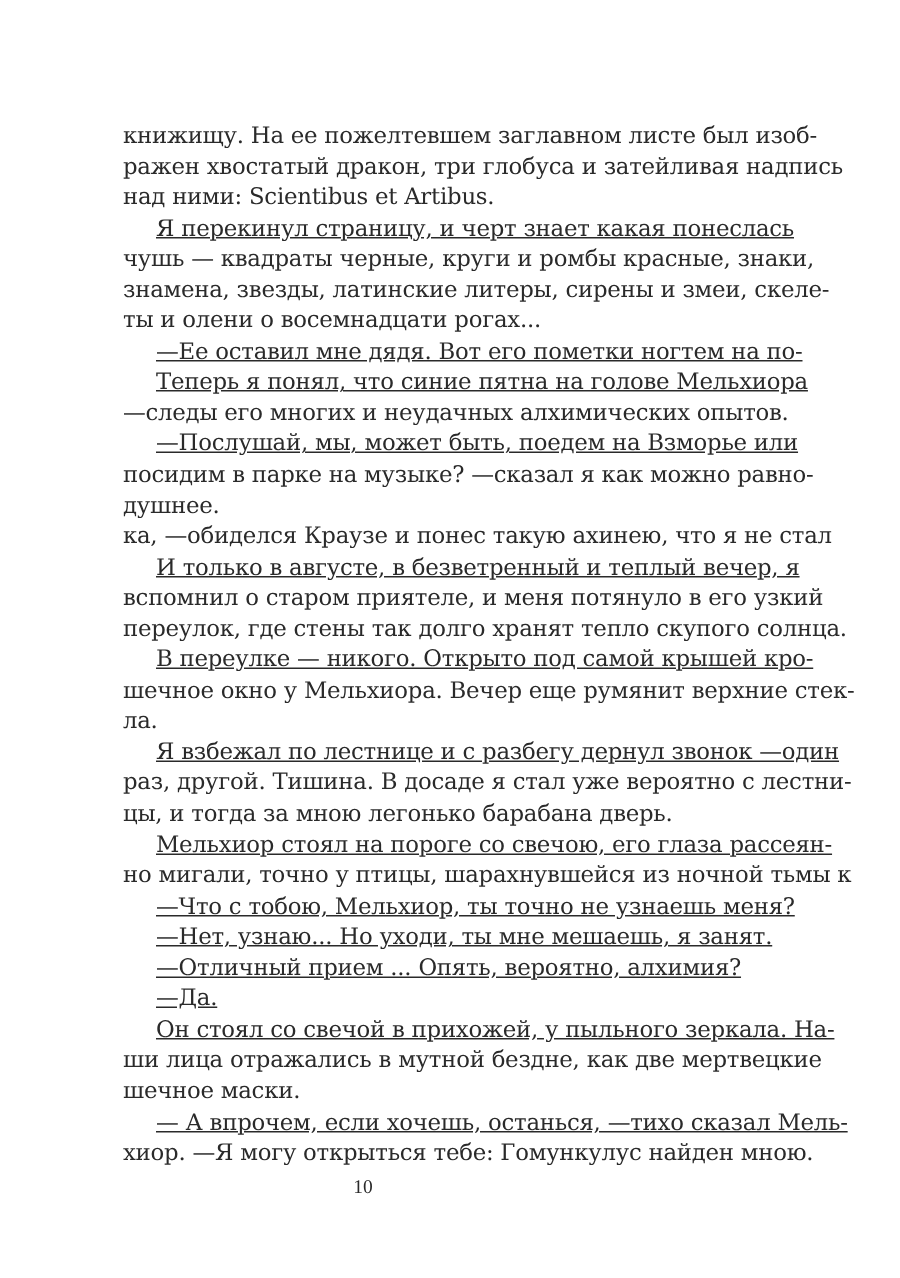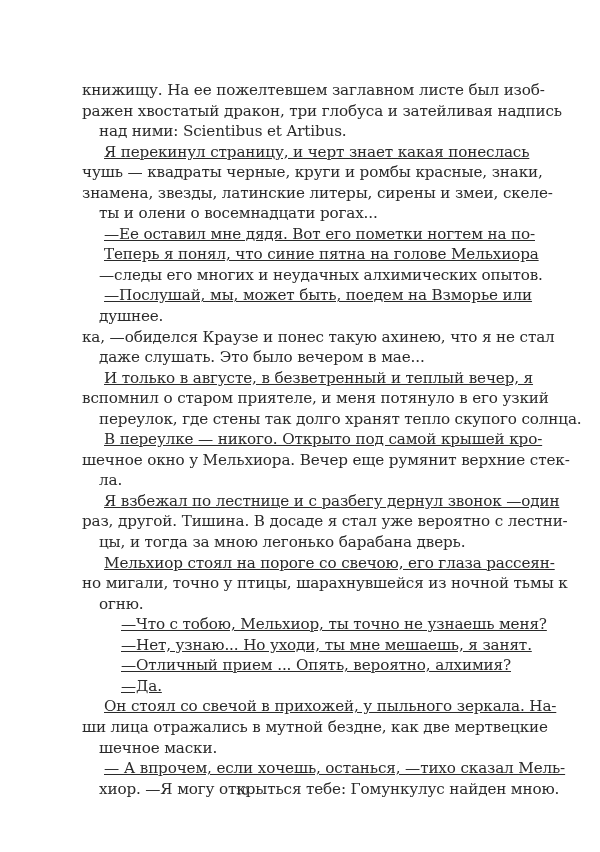--- a/index.html
+++ b/index.html
@@ -19,21 +19,21 @@
     color: #2a2a2a;
     letter-spacing: -0.15px;
   }
   .line {
     display: block;
     white-space: nowrap;
     text-align: justify;
     text-align-last: justify;
     height: 20.55px;
   }
-  .line.last { text-align-last: left; margin-left: 17px; }
+  .line.last { text-align-last: left; }
   .line.indent { padding-left: 22px; text-decoration: underline; }
   .page-number {
     position: absolute;
     left: 0; width: 484px;
     top: 783px;
     text-align: center;
     font-family: "Liberation Serif", "DejaVu Serif", serif;
     font-size: 13px;
     color: #2a2a2a;
   }
@@ -46,35 +46,34 @@
     <span class="line">ражен хвостатый дракон, три глобуса и затейливая надпись</span>
     <span class="line last">над ними: Scientibus et Artibus.</span>
     <span class="line indent">Я перекинул страницу, и черт знает какая понеслась</span>
     <span class="line">чушь — квадраты черные, круги и ромбы красные, знаки,</span>
     <span class="line">знамена, звезды, латинские литеры, сирены и змеи, скеле-</span>
     <span class="line last">ты и олени о восемнадцати рогах...</span>
     <span class="line indent">—Ее оставил мне дядя. Вот его пометки ногтем на по-</span>
     <span class="line indent">Теперь я понял, что синие пятна на голове Мельхиора</span>
     <span class="line last">—следы его многих и неудачных алхимических опытов.</span>
     <span class="line indent">—Послушай, мы, может быть, поедем на Взморье или</span>
+    <span class="line">посидим в парке на музыке? —сказал я как можно равно-</span>
     <span class="line last">душнее.</span>
     <span class="line">ка, —обиделся Краузе и понес такую ахинею, что я не стал</span>
-    <span class="line last">даже слушать. Это было вечером в мае...</span>
     <span class="line indent">И только в августе, в безветренный и теплый вечер, я</span>
     <span class="line">вспомнил о старом приятеле, и меня потянуло в его узкий</span>
     <span class="line last">переулок, где стены так долго хранят тепло скупого солнца.</span>
     <span class="line indent">В переулке — никого. Открыто под самой крышей кро-</span>
     <span class="line">шечное окно у Мельхиора. Вечер еще румянит верхние стек-</span>
     <span class="line last">ла.</span>
     <span class="line indent">Я взбежал по лестнице и с разбегу дернул звонок —один</span>
     <span class="line">раз, другой. Тишина. В досаде я стал уже вероятно с лестни-</span>
     <span class="line last">цы, и тогда за мною легонько барабана дверь.</span>
     <span class="line indent">Мельхиор стоял на пороге со свечою, его глаза рассеян-</span>
     <span class="line">но мигали, точно у птицы, шарахнувшейся из ночной тьмы к</span>
-    <span class="line last">огню.</span>
     <span class="line indent last">—Что с тобою, Мельхиор, ты точно не узнаешь меня?</span>
     <span class="line indent last">—Нет, узнаю... Но уходи, ты мне мешаешь, я занят.</span>
     <span class="line indent last">—Отличный прием ... Опять, вероятно, алхимия?</span>
     <span class="line indent last">—Да.</span>
     <span class="line indent">Он стоял со свечой в прихожей, у пыльного зеркала. На-</span>
     <span class="line">ши лица отражались в мутной бездне, как две мертвецкие</span>
     <span class="line last">шечное маски.</span>
     <span class="line indent">— А впрочем, если хочешь, останься, —тихо сказал Мель-</span>
     <span class="line last">хиор. —Я могу открыться тебе: Гомункулус найден мною.</span>
   </div>

